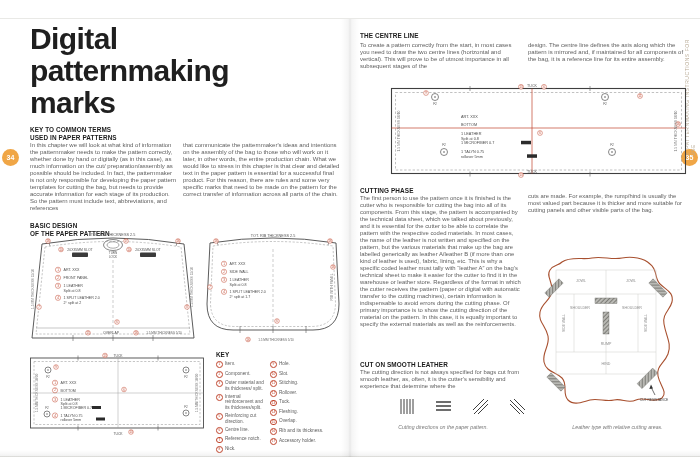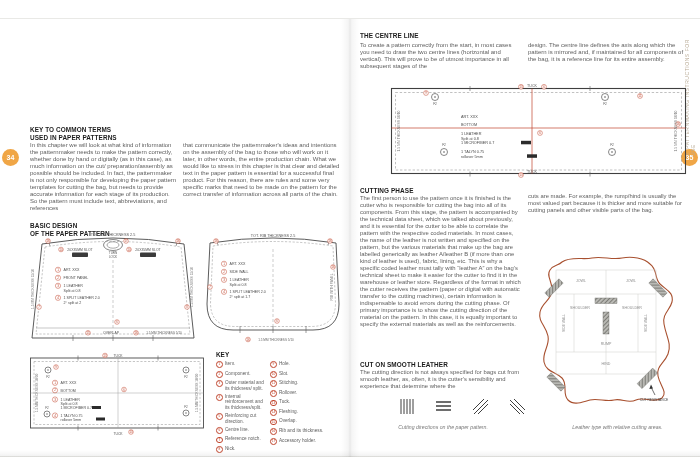--- a/index.html
+++ b/index.html
@@ -37,20 +37,21 @@
   <div class="gutter"></div>
 
   <div class="abs pgnum" style="left:2px;top:149px">
       <span>34</span>
     </div>
   <div class="abs pgnum" style="left:681px;top:149px">
       <span>35</span>
     </div>
   <div class="abs sidetab" style="right:4px;top:26px;height:130px">3. PATTERNMAKING INSTRUCTIONS FOR USE</div>
 
+  <div class="abs h1" style="left:30px;top:23px;width:258px">Digital patternmaking marks</div>
 
   <div class="abs h2" style="left:30px;top:126px;width:150px">KEY TO COMMON TERMS
 USED IN PAPER PATTERNS</div>
   <div class="abs body" style="left:30px;top:142px;width:148px">In this chapter we will look at what kind of information the patternmaker needs to make the pattern correctly, whether done by hand or digitally (as in this case), as much information on the cut/ preparation/assembly as possible should be included. In fact, the patternmaker is not only responsible for developing the paper pattern templates for cutting the bag, but needs to provide accurate information for each stage of its production. So the pattern must include text, abbreviations, and references</div>
   <div class="abs body" style="left:183px;top:142px;width:159px">that communicate the patternmaker's ideas and intentions on the assembly of the bag to those who will work on it later, in other words, the entire production chain. What we would like to stress in this chapter is that clear and detailed text in the paper pattern is essential for a successful final product. For this reason, there are rules and some very specific marks that need to be made on the pattern for the correct transfer of information across all parts of the chain.</div>
 
   <div class="abs h2" style="left:30px;top:222px;width:120px">BASIC DESIGN
 OF THE PAPER PATTERN</div>
 
   <svg class="abs" style="left:28px;top:229px" width="170" height="119" viewBox="0 0 170 119">

